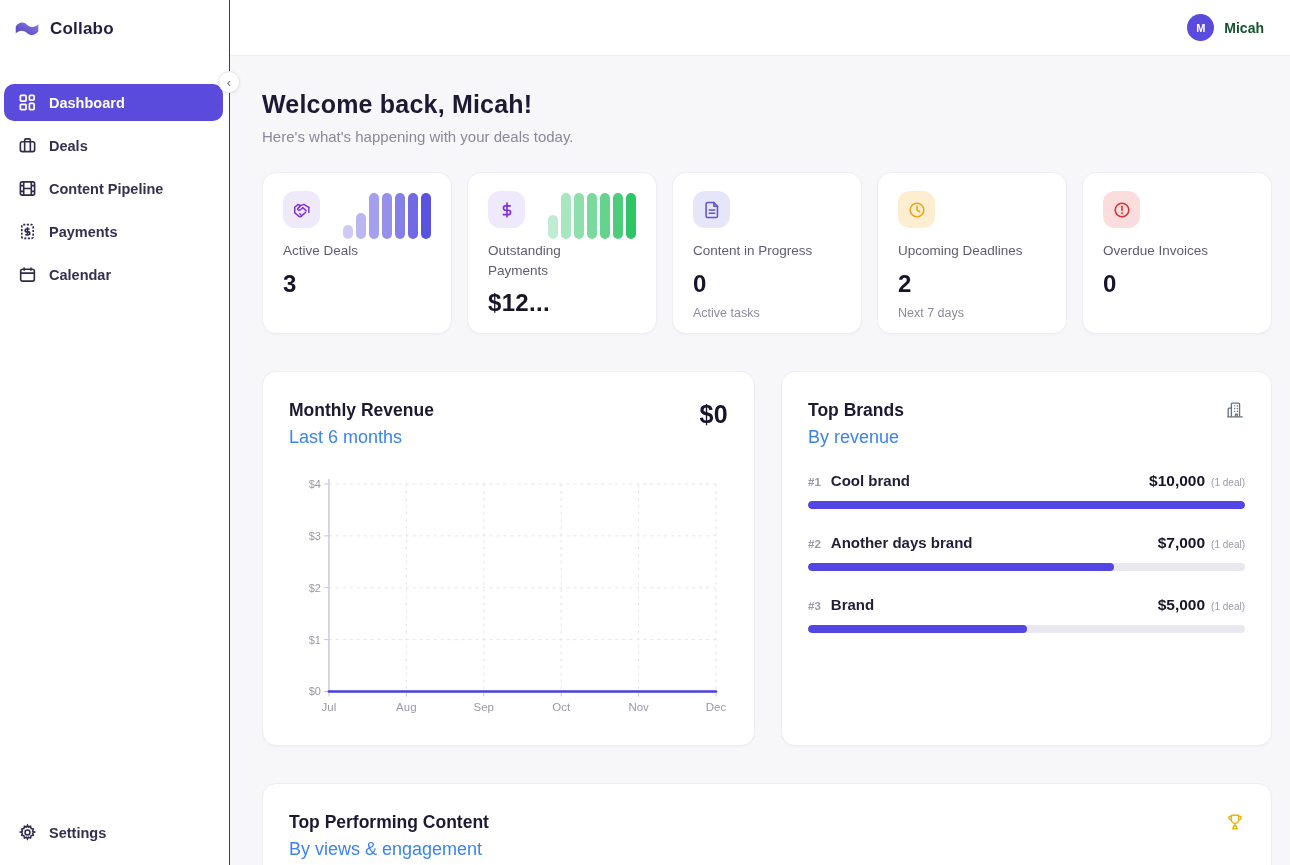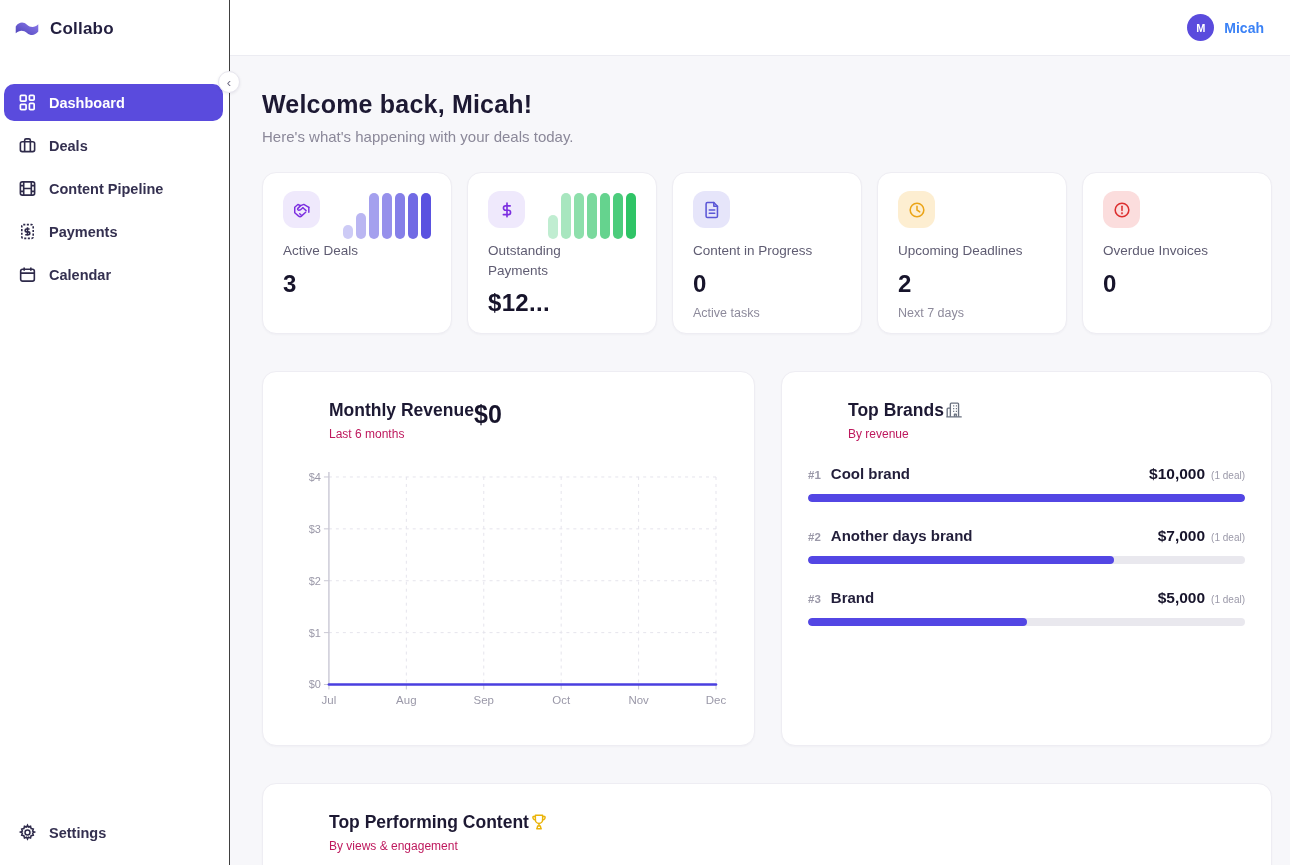--- a/index.html
+++ b/index.html
@@ -19,44 +19,44 @@
   .nav-item.active .nicon { color:#ffffff; }
   .sidebar-bottom { margin-top:auto; padding:0 6px 14px 4px;text-align:right; }
 
   
   .collapse-btn { position:absolute; left:218px; top:71px; width:22px; height:22px; border-radius:50%; background:#fff; border:1px solid #e7e6ee; box-shadow:0 1px 3px rgba(20,18,50,.08); display:flex; align-items:center; justify-content:center; color:#6f6c84; font-size:13px; line-height:1; cursor:pointer; z-index:5; }
 
   
   .main { flex:1; display:flex; flex-direction:column; min-width:0; }
   .topbar { height:56px; background:#ffffff; border-bottom:1px solid #ececf2; display:flex; align-items:center; justify-content:flex-end; padding:0 26px; gap:10px; flex-shrink:0; }
   .avatar { width:27px; height:27px; border-radius:50%; background:#5a4bdd; color:#fff; font-size:11px; font-weight:700; display:flex; align-items:center; justify-content:center; }
-  .user-name { font-size:14px; font-weight:600; color:#3b82f6; }
+  .user-name { font-size:14px; font-weight:600; color:#14532d; }
 
   .content { padding:34px 18px 24px 32px; overflow:hidden; }
   .page-title { font-size:25px; font-weight:800; color:#1d1933; letter-spacing:.2px; }
   .page-subtitle { font-size:15px; color:#8b8899; margin-top:9px; }
 
   
   .stats-row { display:grid; grid-template-columns:repeat(5,1fr); gap:15px; margin-top:27px; }
   .stat-card { background:#fff; border:1px solid #eeedf3; border-radius:14px; padding:18px 20px; height:162px; position:relative; box-shadow:0 1px 2px rgba(25,22,60,.03); }
   .squircle { width:37px; height:37px; border-radius:12px; display:flex; align-items:center; justify-content:center; }
   .stat-label { font-size:13.5px; color:#5f5c72; margin-top:13px; line-height:1.45; font-weight:500; }
   .stat-label.narrow { max-width:84px; }
   .stat-value { font-size:24px; font-weight:800; color:#17142b; margin-top:9px; letter-spacing:.3px; white-space:nowrap; }
   .stat-sub { font-size:12.5px; color:#8d8a9b; margin-top:8px; }
   .sparkline { position:absolute; top:20px; right:20px; height:46px; display:flex; align-items:flex-end; gap:3px; }
   .spark-bar { width:10px; border-radius:5px; }
 
   
   .charts-row { display:grid; grid-template-columns:493fr 491fr; gap:26px; margin-top:37px; }
   .panel { background:#fff; border:1px solid #eeedf3; border-radius:14px; box-shadow:0 1px 2px rgba(25,22,60,.03); }
   .panel.revenue, .panel.brands { height:375px; padding:28px 26px; }
-  .panel-head { display:flex; justify-content:flex-start; align-items:flex-start;margin-left:40px; }
+  .panel-head { display:flex; justify-content:space-between; align-items:flex-start; }
   .panel-title { font-size:17.5px; font-weight:800; color:#1d1933; }
-  .panel-sub { font-size:12px; color:#be185d; margin-top:6px; }
+  .panel-sub { font-size:18px; color:#3b82f6; margin-top:6px; }
   .revenue-total { font-size:25px; font-weight:800; color:#17142b; letter-spacing:.3px; }
   .chart-wrap { margin-top:22px; }
   .chart-wrap svg { display:block; width:100%; height:auto; font-family:"Liberation Sans",sans-serif; }
 
   
   .brand-icon { color:#6b7280; }
   .brand-rows { margin-top:24px; display:flex; flex-direction:column; gap:25px; }
   .brand-row-head { display:flex; align-items:baseline; margin-bottom:11px; }
   .brand-rank { font-size:11.5px; color:#9b99a9; font-weight:600; margin-right:10px; }
   .brand-name { font-size:15px; font-weight:700; color:#221e3a; }

